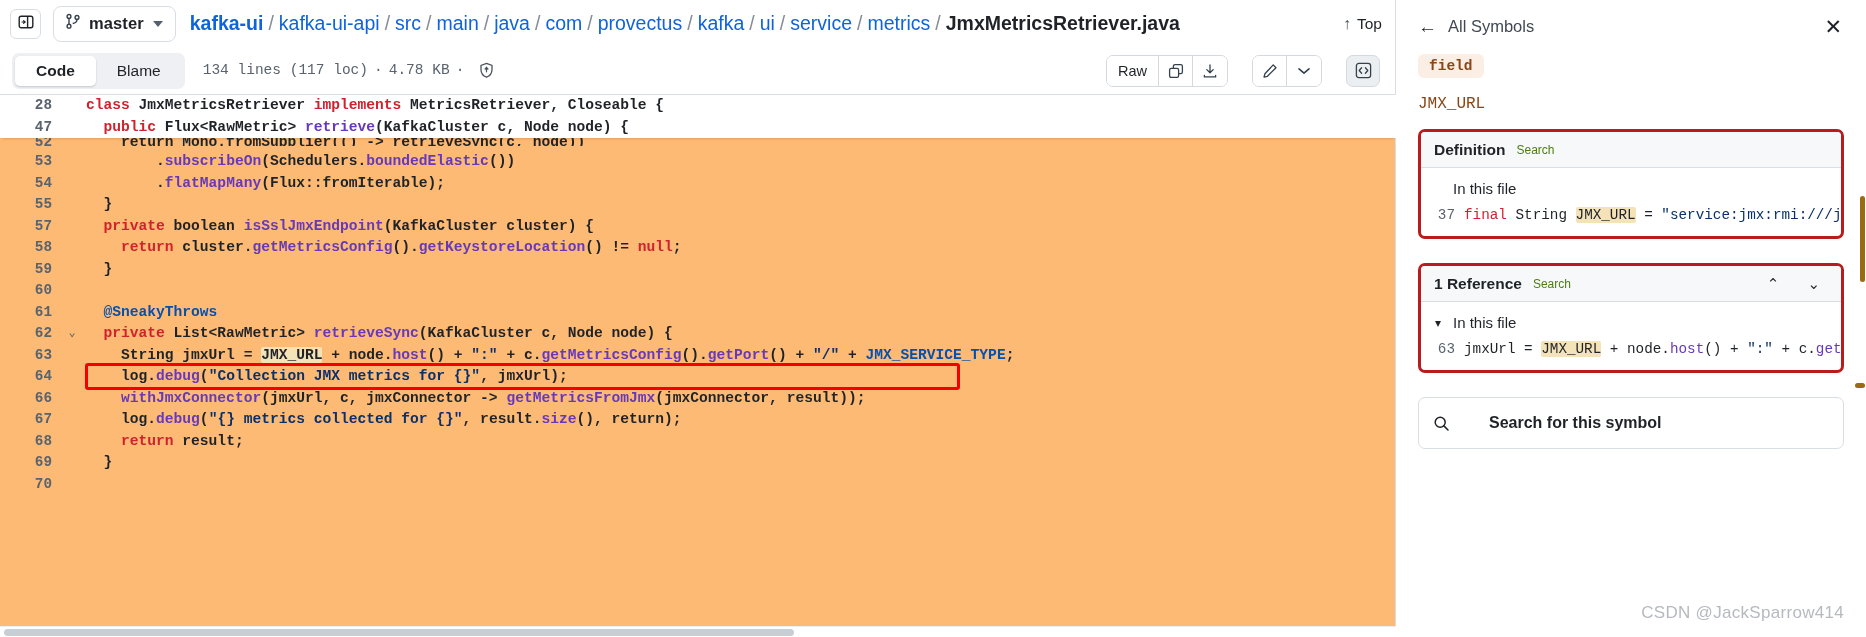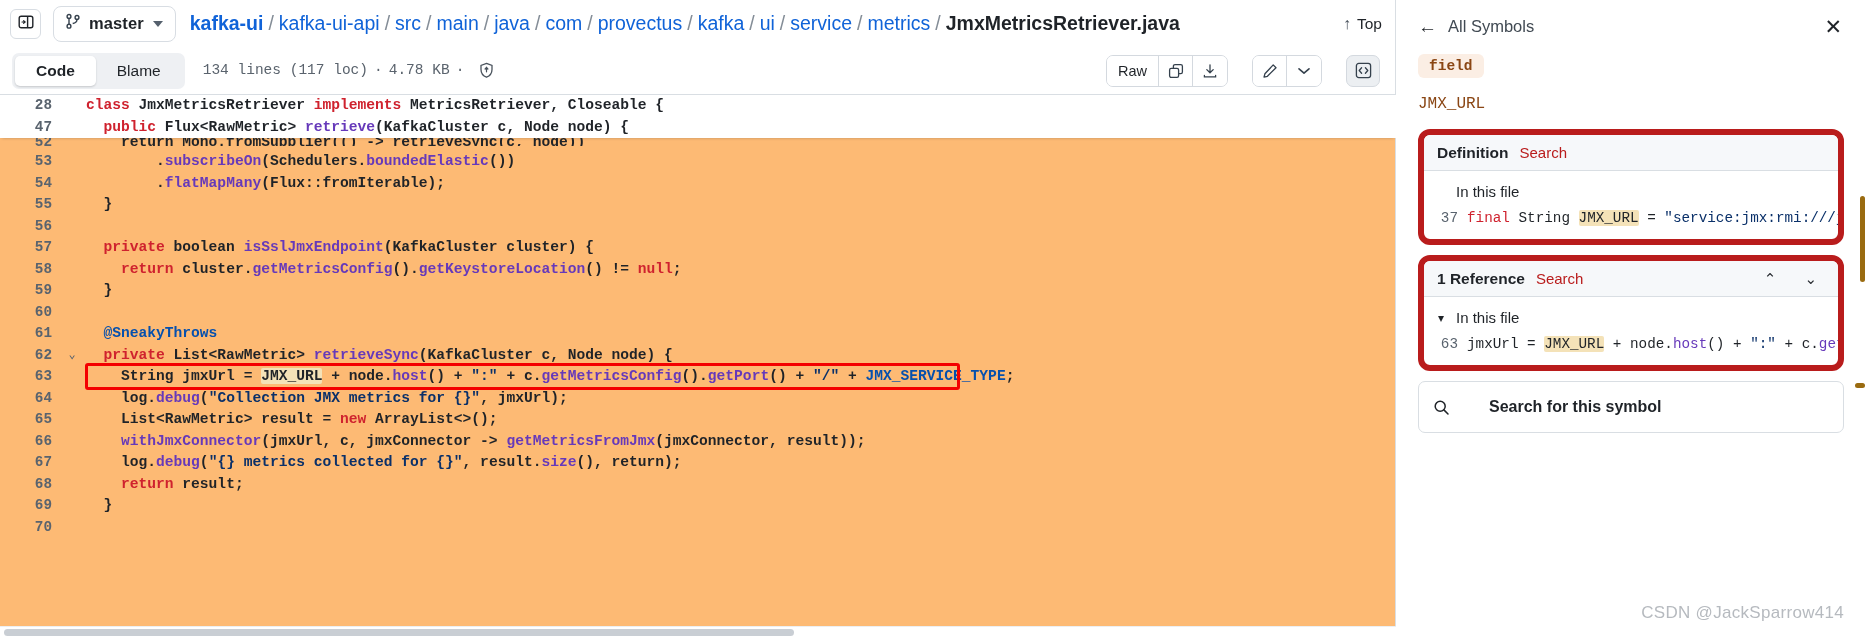--- a/index.html
+++ b/index.html
@@ -328,42 +328,42 @@
     margin-top: 8px;
   }
   .symbol-name {
     font-family: "Liberation Mono", monospace;
     font-size: 16px;
     color: #8a4614;
     margin-top: 17px;
     margin-bottom: 16px;
   }
   .section {
-    border: 6px solid #b91c1c;
-    border-radius: 12px;
-    overflow: hidden;
-    margin-bottom: 10px;
+    border: 3px solid #b91c1c;
+    border-radius: 7px;
+    overflow: hidden;
+    margin-bottom: 24px;
     background: #ffffff;
   }
   .section-head {
     display: flex;
     align-items: center;
     height: 36px;
     padding: 0 13px;
     background: #f6f8fa;
     border-bottom: 1px solid #d9dee3;
   }
   .section-head .title {
     font-size: 15.5px;
     font-weight: 700;
     color: #1f2328;
   }
   .section-head .sub {
-    font-size: 15px;
-    color: #b91c1c;
+    font-size: 12px;
+    color: #4d7c0f;
     margin-left: 11px;
     cursor: pointer;
   }
   .nav-arrows { margin-left: auto; display: flex; gap: 28px; padding-right: 8px; }
   .nav-arrows span { color: #1f2328; font-size: 15px; cursor: pointer; line-height: 1; }
   .section-body { padding: 9px 0 11px 0; }
   .in-file {
     display: flex;
     align-items: center;
     font-size: 15px;
@@ -560,30 +560,28 @@
     <div class="code-wrap">
       <div class="sticky-head" id="sticky-head">
           <div class="code-line"><div class="ln">28</div><div class="fold"></div><div class="ctext"><span class="k">class </span><span class="ty">JmxMetricsRetriever </span><span class="k">implements </span><span class="ty">MetricsRetriever, Closeable {</span></div></div>
           <div class="code-line"><div class="ln">47</div><div class="fold"></div><div class="ctext"><span class="ty">  </span><span class="k">public </span><span class="ty">Flux&lt;RawMetric&gt; </span><span class="fn">retrieve</span><span class="ty">(KafkaCluster c, Node node) {</span></div></div>
         </div>
       <div class="code-body" id="code-body">
           <div class="code-line cut"><div class="ln">52</div><div class="fold"></div><div class="ctext"><span class="ty">    return Mono.fromSupplier(() -&gt; retrieveSync(c, node))</span></div></div>
           <div class="code-line"><div class="ln">53</div><div class="fold"></div><div class="ctext"><span class="ty">        .</span><span class="fn">subscribeOn</span><span class="ty">(Schedulers.</span><span class="fn">boundedElastic</span><span class="ty">())</span></div></div>
           <div class="code-line"><div class="ln">54</div><div class="fold"></div><div class="ctext"><span class="ty">        .</span><span class="fn">flatMapMany</span><span class="ty">(Flux::fromIterable);</span></div></div>
           <div class="code-line"><div class="ln">55</div><div class="fold"></div><div class="ctext"><span class="ty">  }</span></div></div>
-          <div class="code-line"><div class="ln">56</div><div class="fold"></div><div class="ctext"><span class="ty"></span></div></div>
           <div class="code-line"><div class="ln">57</div><div class="fold"></div><div class="ctext"><span class="ty">  </span><span class="k">private </span><span class="ty">boolean </span><span class="fn">isSslJmxEndpoint</span><span class="ty">(KafkaCluster cluster) {</span></div></div>
           <div class="code-line"><div class="ln">58</div><div class="fold"></div><div class="ctext"><span class="ty">    </span><span class="k">return </span><span class="ty">cluster.</span><span class="fn">getMetricsConfig</span><span class="ty">().</span><span class="fn">getKeystoreLocation</span><span class="ty">() != </span><span class="k">null</span><span class="ty">;</span></div></div>
           <div class="code-line"><div class="ln">59</div><div class="fold"></div><div class="ctext"><span class="ty">  }</span></div></div>
           <div class="code-line"><div class="ln">60</div><div class="fold"></div><div class="ctext"><span class="ty"></span></div></div>
           <div class="code-line"><div class="ln">61</div><div class="fold"></div><div class="ctext"><span class="an">  @SneakyThrows</span></div></div>
           <div class="code-line"><div class="ln">62</div><div class="fold">⌄</div><div class="ctext"><span class="ty">  </span><span class="k">private </span><span class="ty">List&lt;RawMetric&gt; </span><span class="fn">retrieveSync</span><span class="ty">(KafkaCluster c, Node node) {</span></div></div>
           <div class="code-line"><div class="ln">63</div><div class="fold"></div><div class="ctext"><span class="ty">    String jmxUrl = </span><span class="ty hl">JMX_URL</span><span class="ty"> + node.</span><span class="fn">host</span><span class="ty">() + </span><span class="s">":"</span><span class="ty"> + c.</span><span class="fn">getMetricsConfig</span><span class="ty">().</span><span class="fn">getPort</span><span class="ty">() + </span><span class="s">"/"</span><span class="ty"> + </span><span class="an">JMX_SERVICE_TYPE</span><span class="ty">;</span></div></div>
           <div class="code-line"><div class="ln">64</div><div class="fold"></div><div class="ctext"><span class="ty">    log.</span><span class="fn">debug</span><span class="ty">(</span><span class="s">"Collection JMX metrics for {}"</span><span class="ty">, jmxUrl);</span></div></div>
-          <div class="code-line"><div class="ln">65</div><div class="fold"></div><div class="ctext"><span class="ty">    List&lt;RawMetric&gt; result = </span><span class="k">new </span><span class="ty">ArrayList&lt;&gt;();</span></div></div>
           <div class="code-line"><div class="ln">66</div><div class="fold"></div><div class="ctext"><span class="ty">    </span><span class="fn">withJmxConnector</span><span class="ty">(jmxUrl, c, jmxConnector -&gt; </span><span class="fn">getMetricsFromJmx</span><span class="ty">(jmxConnector, result));</span></div></div>
           <div class="code-line"><div class="ln">67</div><div class="fold"></div><div class="ctext"><span class="ty">    log.</span><span class="fn">debug</span><span class="ty">(</span><span class="s">"{} metrics collected for {}"</span><span class="ty">, result.</span><span class="fn">size</span><span class="ty">(), return);</span></div></div>
           <div class="code-line"><div class="ln">68</div><div class="fold"></div><div class="ctext"><span class="ty">    </span><span class="k">return </span><span class="ty">result;</span></div></div>
           <div class="code-line"><div class="ln">69</div><div class="fold"></div><div class="ctext"><span class="ty">  }</span></div></div>
           <div class="code-line"><div class="ln">70</div><div class="fold"></div><div class="ctext"><span class="ty"></span></div></div>
         </div>
       <div class="highlight-box" id="red-box" style="top: 268px; left: 85px; width: 875px; height: 26.5px;"></div>
 
       <div class="code-scroll-track">
         <div class="code-scroll-thumb"></div>

